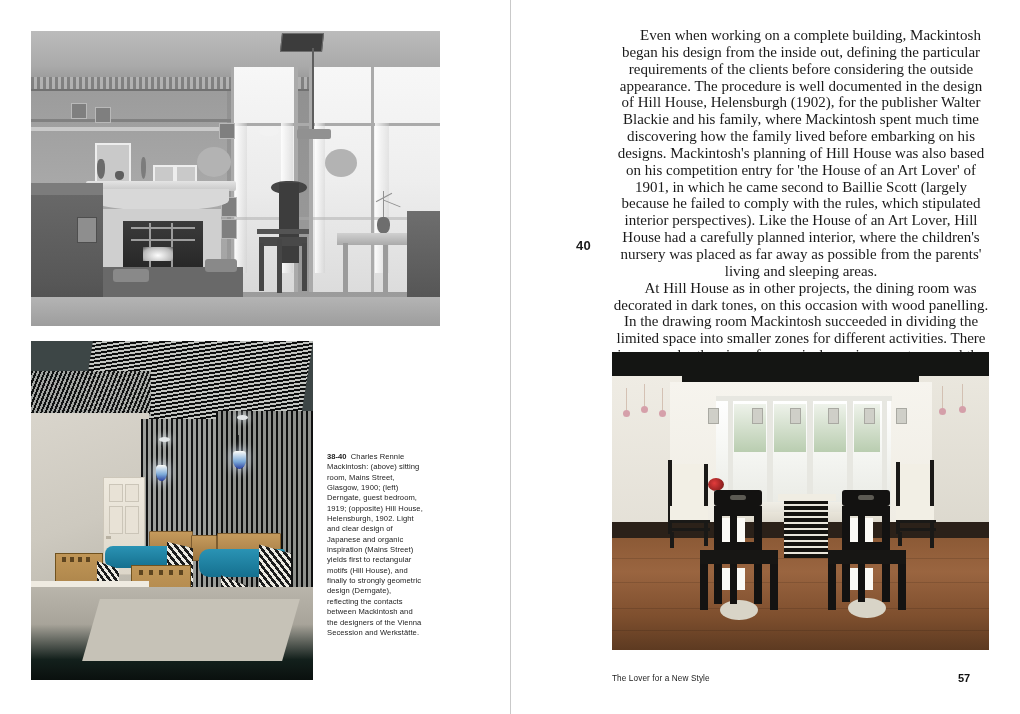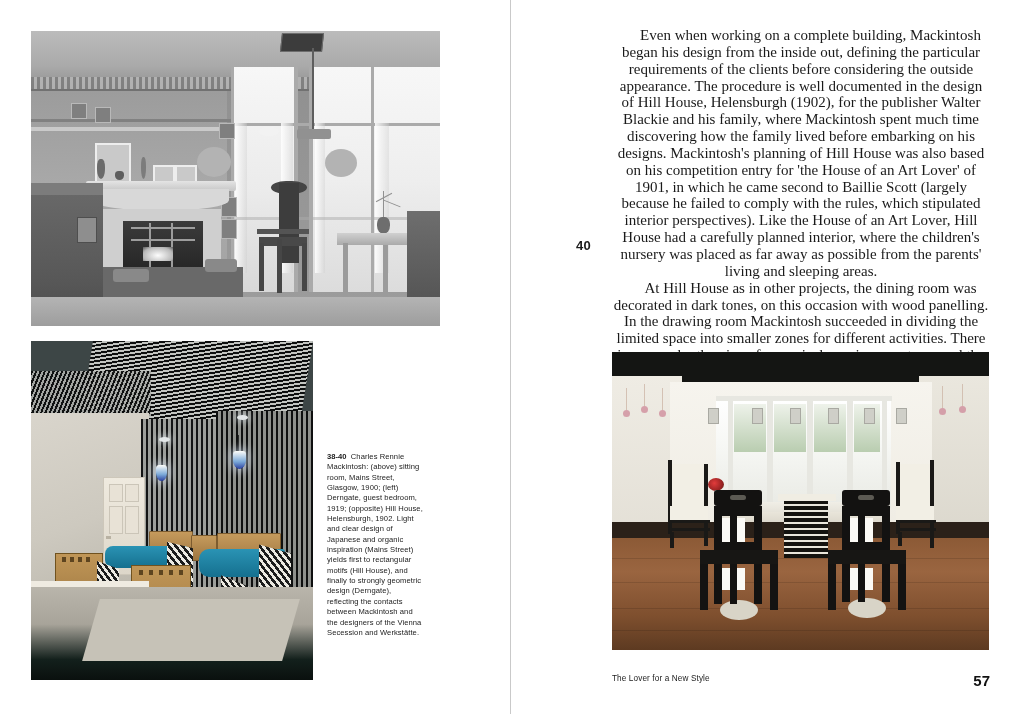--- a/index.html
+++ b/index.html
@@ -204,23 +204,23 @@
     font-size:13px;font-weight:bold;color:#1c1c1c;letter-spacing:.02em;
   }
 
   
   #footer-title{
     position:absolute;left:612px;top:674px;
     font-family:"Liberation Sans", sans-serif;
     font-size:8.2px;color:#1c1c1c;letter-spacing:.015em;
   }
   #footer-page{
-    position:absolute;left:958px;top:672px;width:32px;text-align:right;
+    position:absolute;left:958px;top:672px;width:32px;
     font-family:"Liberation Sans", sans-serif;
-    font-size:15px;font-weight:bold;color:#111111;
+    font-size:11px;font-weight:bold;color:#111111;
   }
 </style>
 </head>
 <body>
 
 <div class="spread">
 
   <div class="gutter"></div>
 
   <div>

